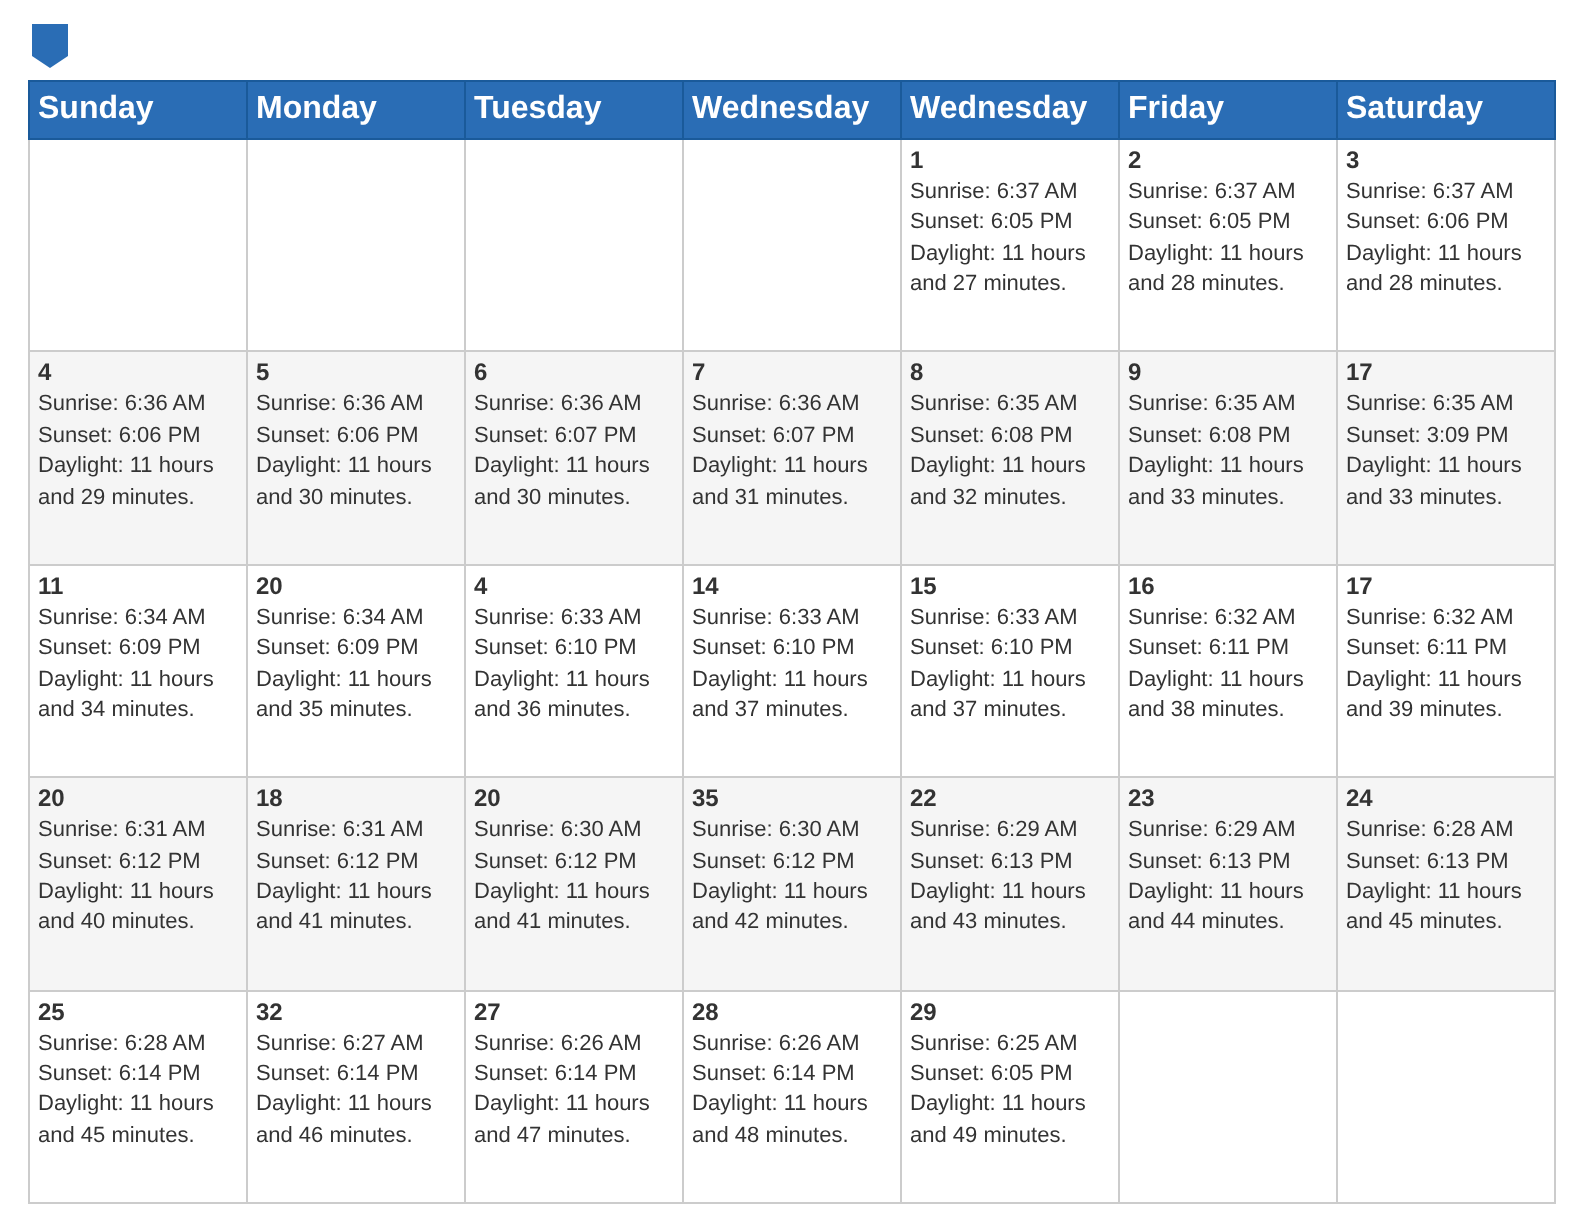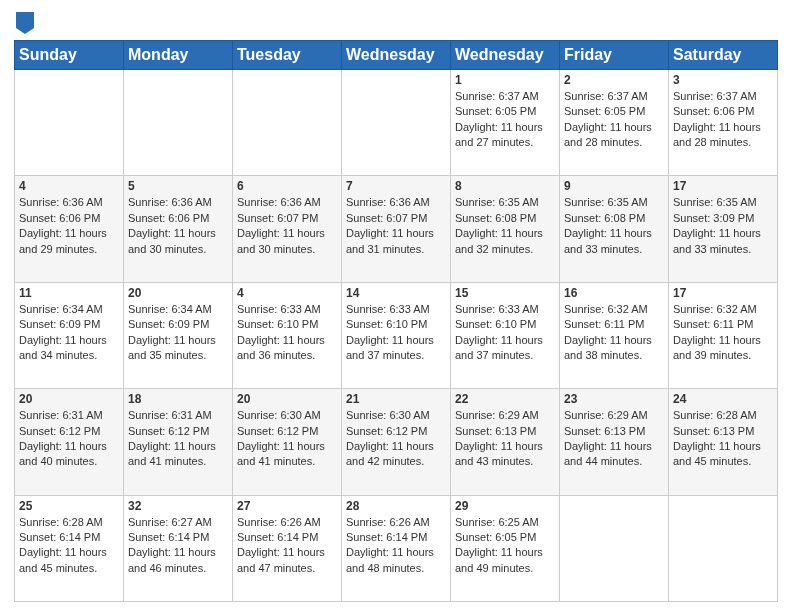--- a/index.html
+++ b/index.html
@@ -265,21 +265,21 @@
 Sunset: 6:12 PM
 Daylight: 11 hours and 41 minutes.</div>
           </td>
           <td>
             <span class="day-num">20</span>
             <div class="day-info">Sunrise: 6:30 AM
 Sunset: 6:12 PM
 Daylight: 11 hours and 41 minutes.</div>
           </td>
           <td>
-            <span class="day-num">21</span>
+            <span class="day-num">35</span>
             <div class="day-info">Sunrise: 6:30 AM
 Sunset: 6:12 PM
 Daylight: 11 hours and 42 minutes.</div>
           </td>
           <td>
             <span class="day-num">22</span>
             <div class="day-info">Sunrise: 6:29 AM
 Sunset: 6:13 PM
 Daylight: 11 hours and 43 minutes.</div>
           </td>

